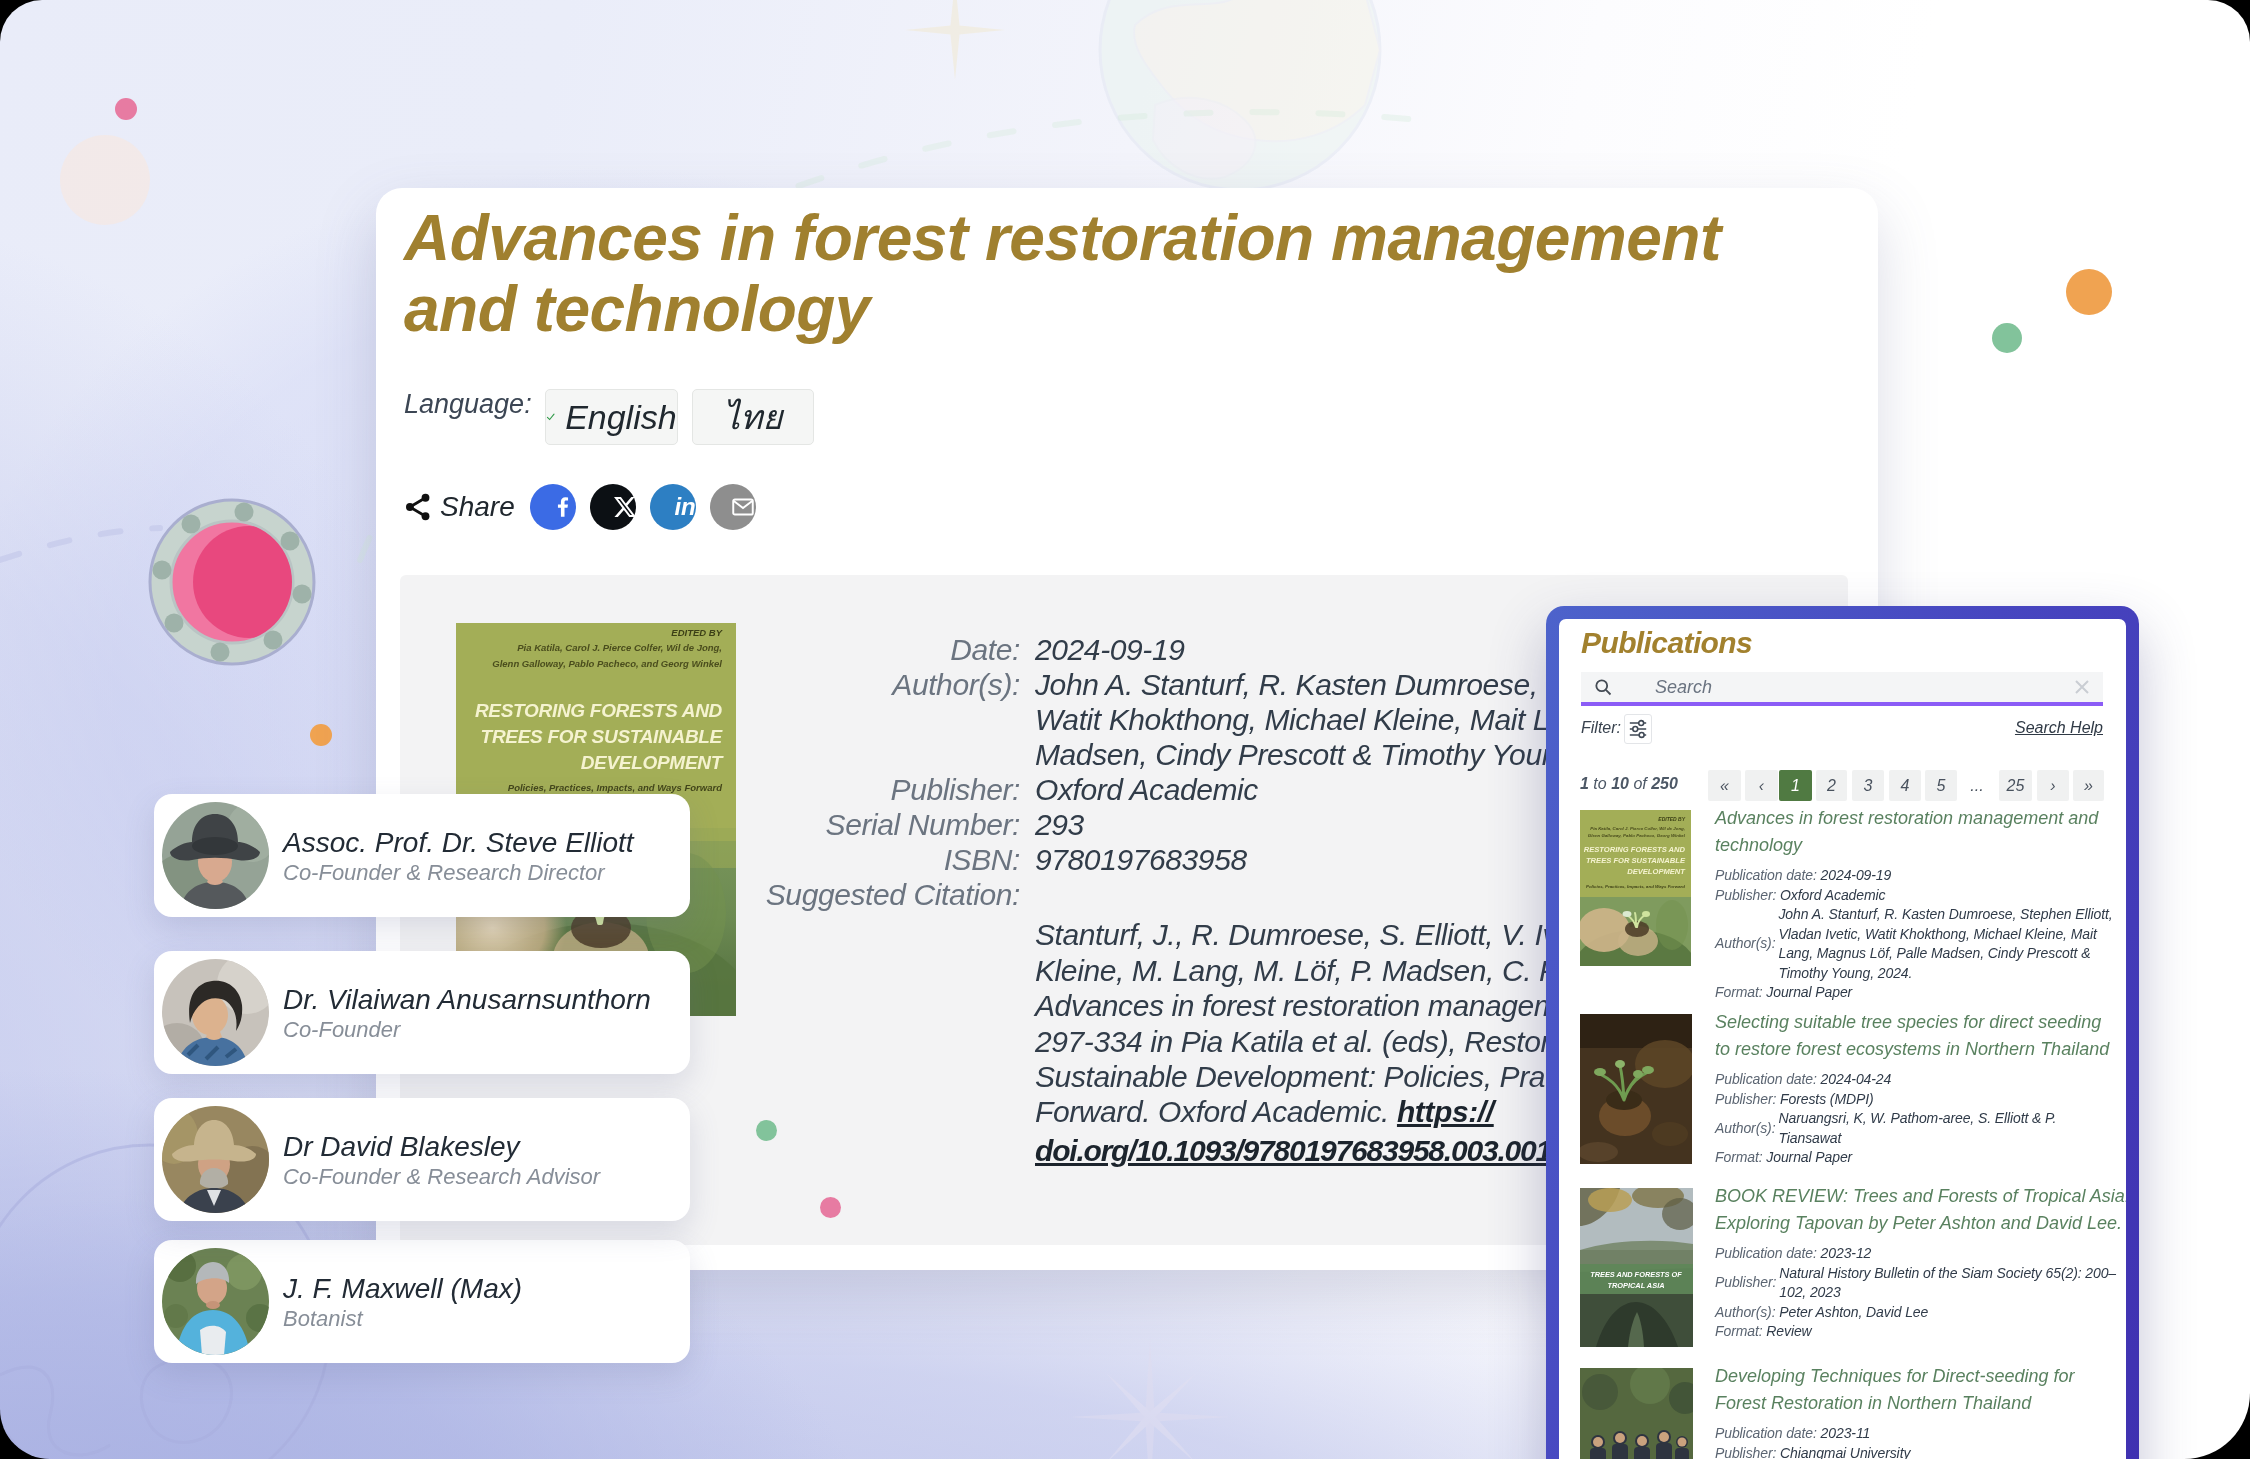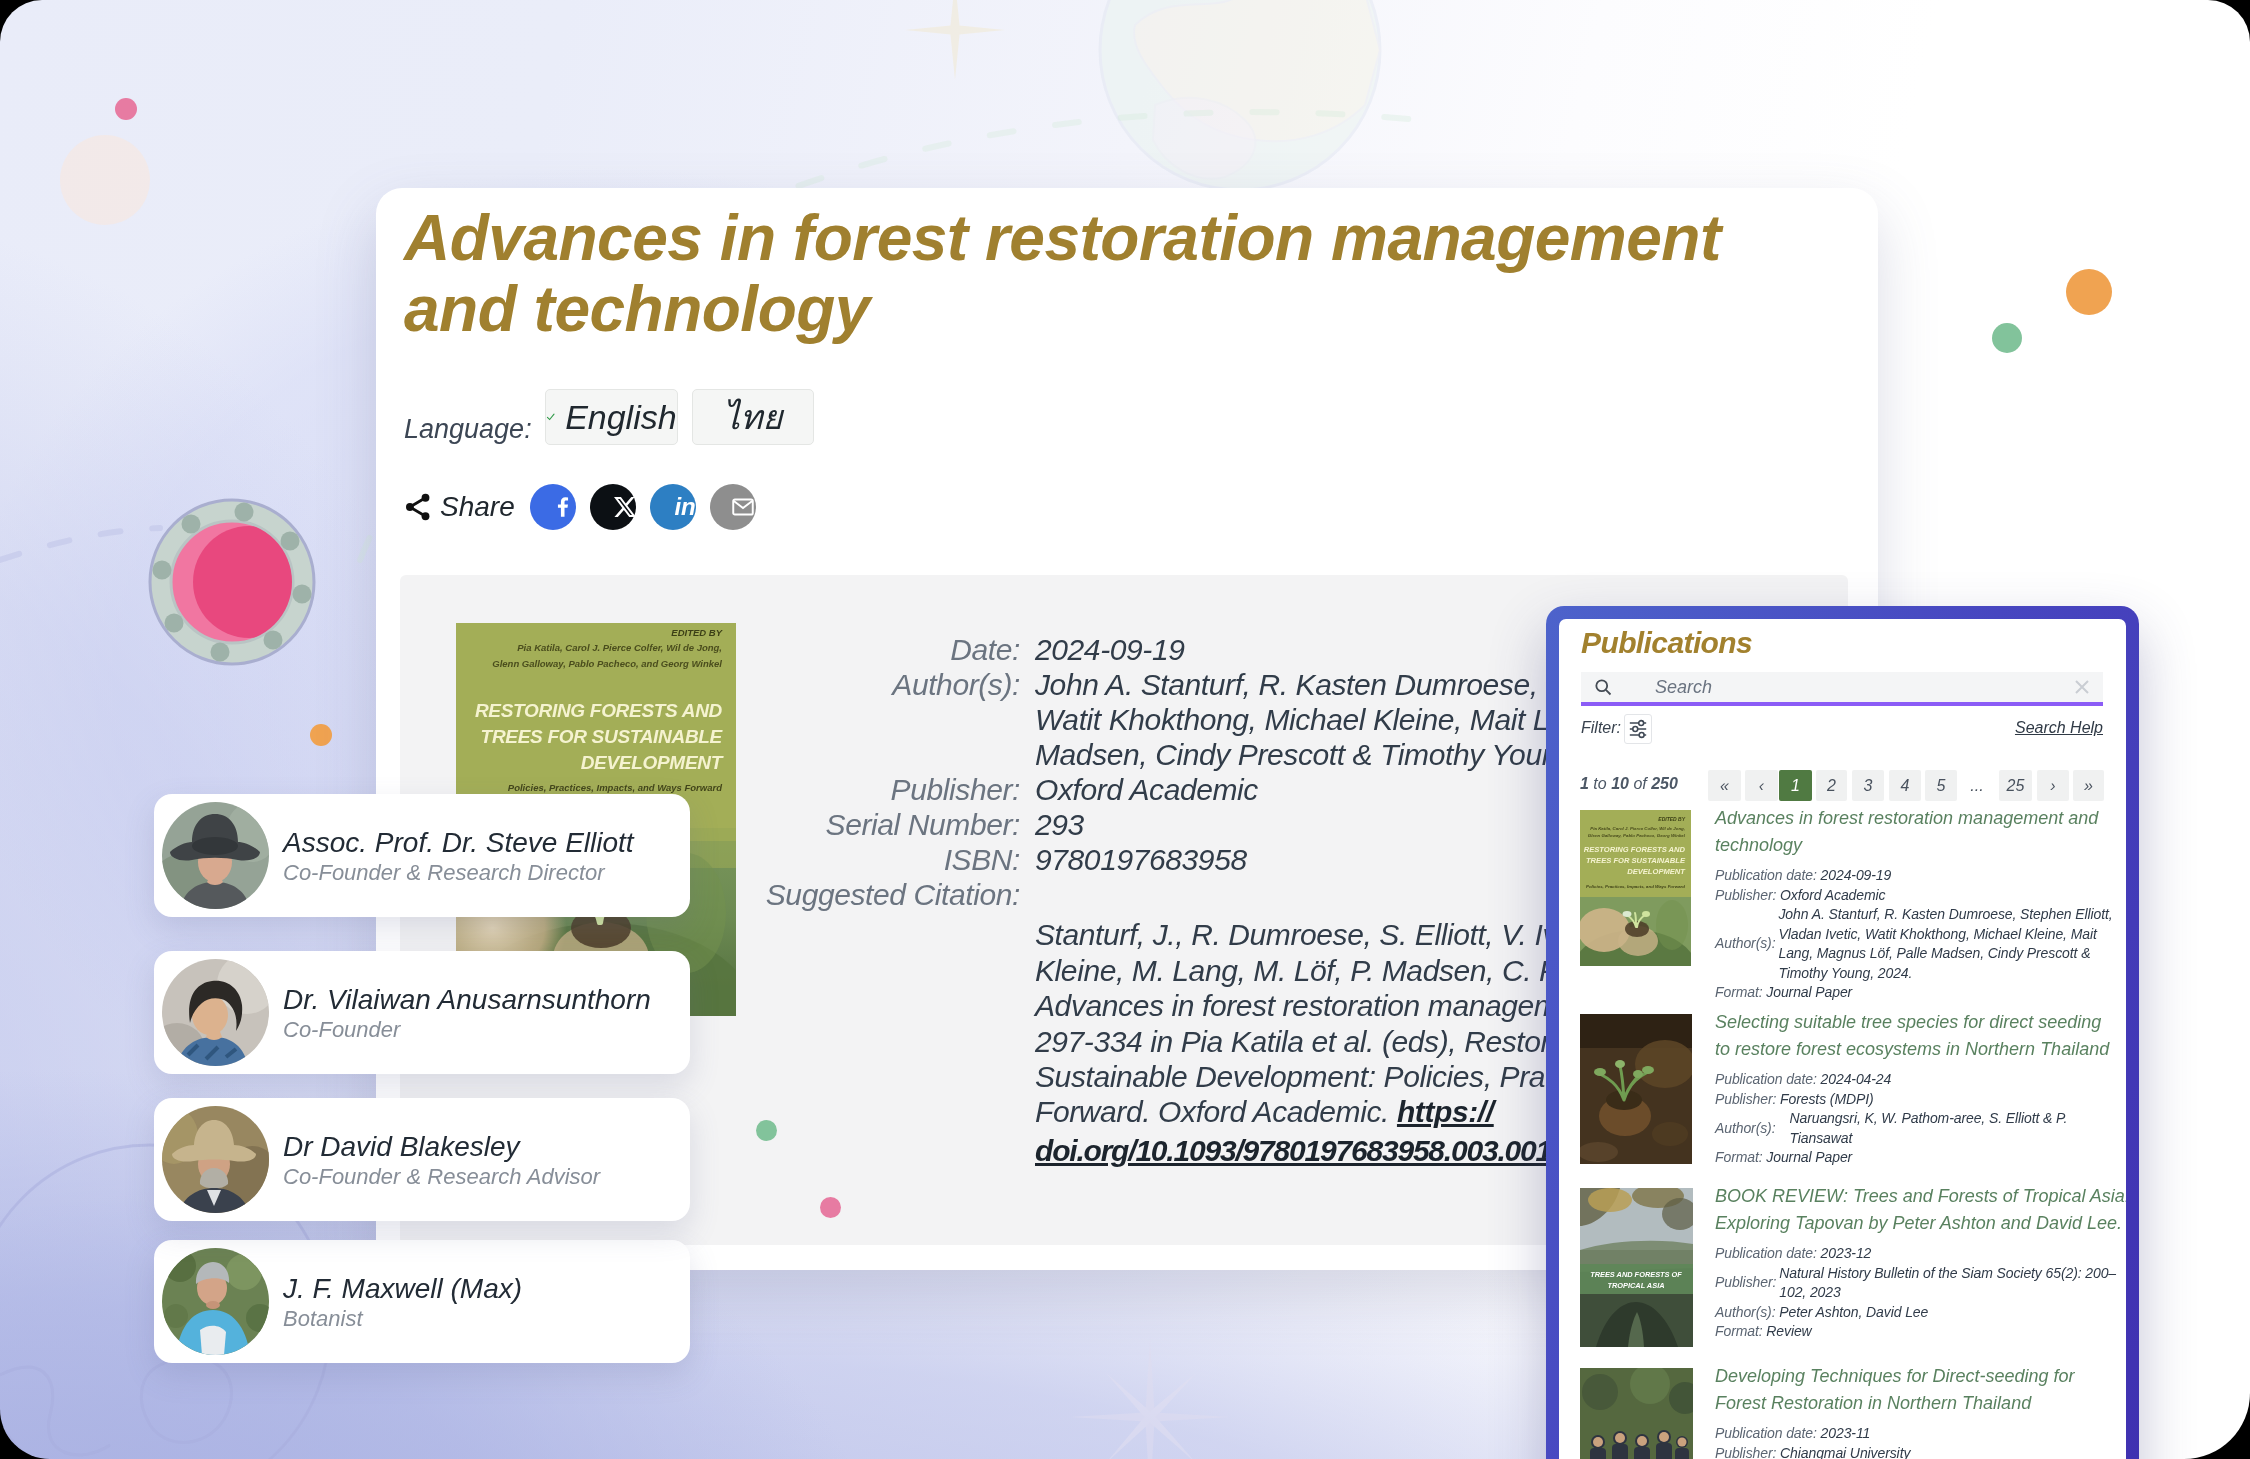--- a/index.html
+++ b/index.html
@@ -26,21 +26,21 @@
     z-index:1;
     position:absolute; left:376px; top:188px; width:1502px; height:1082px;
     background:#fff; border-radius:26px;
     box-shadow:0 25px 60px rgba(90,95,140,0.22);
   }
   #title {
     position:absolute; left:28px; top:15px; width:1400px;
     font-size:64px; line-height:71px; font-weight:700; color:#a0802f;
     letter-spacing:-0.5px;
   }
-  #langrow { position:absolute; left:28px; top:201px; height:56px; display:flex; align-items:flex-end; }
+  #langrow { position:absolute; left:28px; top:201px; height:56px; display:flex; align-items:flex-start; }
   #langrow .lbl { font-size:27px; color:#3c4654; margin-right:13px; }
   .langbtn {
     height:56px; display:inline-flex; align-items:center; justify-content:center;
     background:#f5f6f5; border:1px solid #e4e6e4; border-radius:5px;
     font-size:34px; color:#20282f;
   }
   #sharerow { position:absolute; left:28px; top:296px; height:46px; display:flex; align-items:center; }
   #sharerow .lbl { font-size:28px; color:#20272e; margin-left:8px; margin-right:15px;}
   .scirc { width:46px; height:46px; border-radius:50%; margin-right:14px; display:flex; align-items:center; justify-content:flex-end; }
 
@@ -442,21 +442,21 @@
         <ellipse cx="18" cy="138" rx="20" ry="10" fill="#57422a"></ellipse>
         <ellipse cx="90" cy="120" rx="18" ry="12" fill="#503c22" opacity="0.8"></ellipse>
       </svg>
       <div class="pubtitle">Selecting suitable tree species for direct seeding
 to restore forest ecosystems in Northern Thailand</div>
       <div class="pubmeta" style="top:58px;">
         <div><span class="lab">Publication date:</span> 2024-04-24</div>
         <div><span class="lab">Publisher:</span> Forests (MDPI)</div>
         <div class="metaflex">
               <span class="lab">Author(s):</span>
-              <span style="margin-left:14px;white-space:pre;">Naruangsri, K, W. Pathom-aree, S. Elliott &amp; P.
+              <span style="margin-left:3px;white-space:pre;">Naruangsri, K, W. Pathom-aree, S. Elliott &amp; P.
 Tiansawat</span>
             </div>
         <div><span class="lab">Format:</span> Journal Paper</div>
       </div>
     </div>
 
     <div class="pubentry" style="top:567px;">
       <svg class="pubthumb" width="113" height="159" viewBox="0 0 113 159">
         <rect width="113" height="159" fill="#3f4e3a"></rect>
         <rect width="113" height="62" fill="#b2bcbf"></rect>

